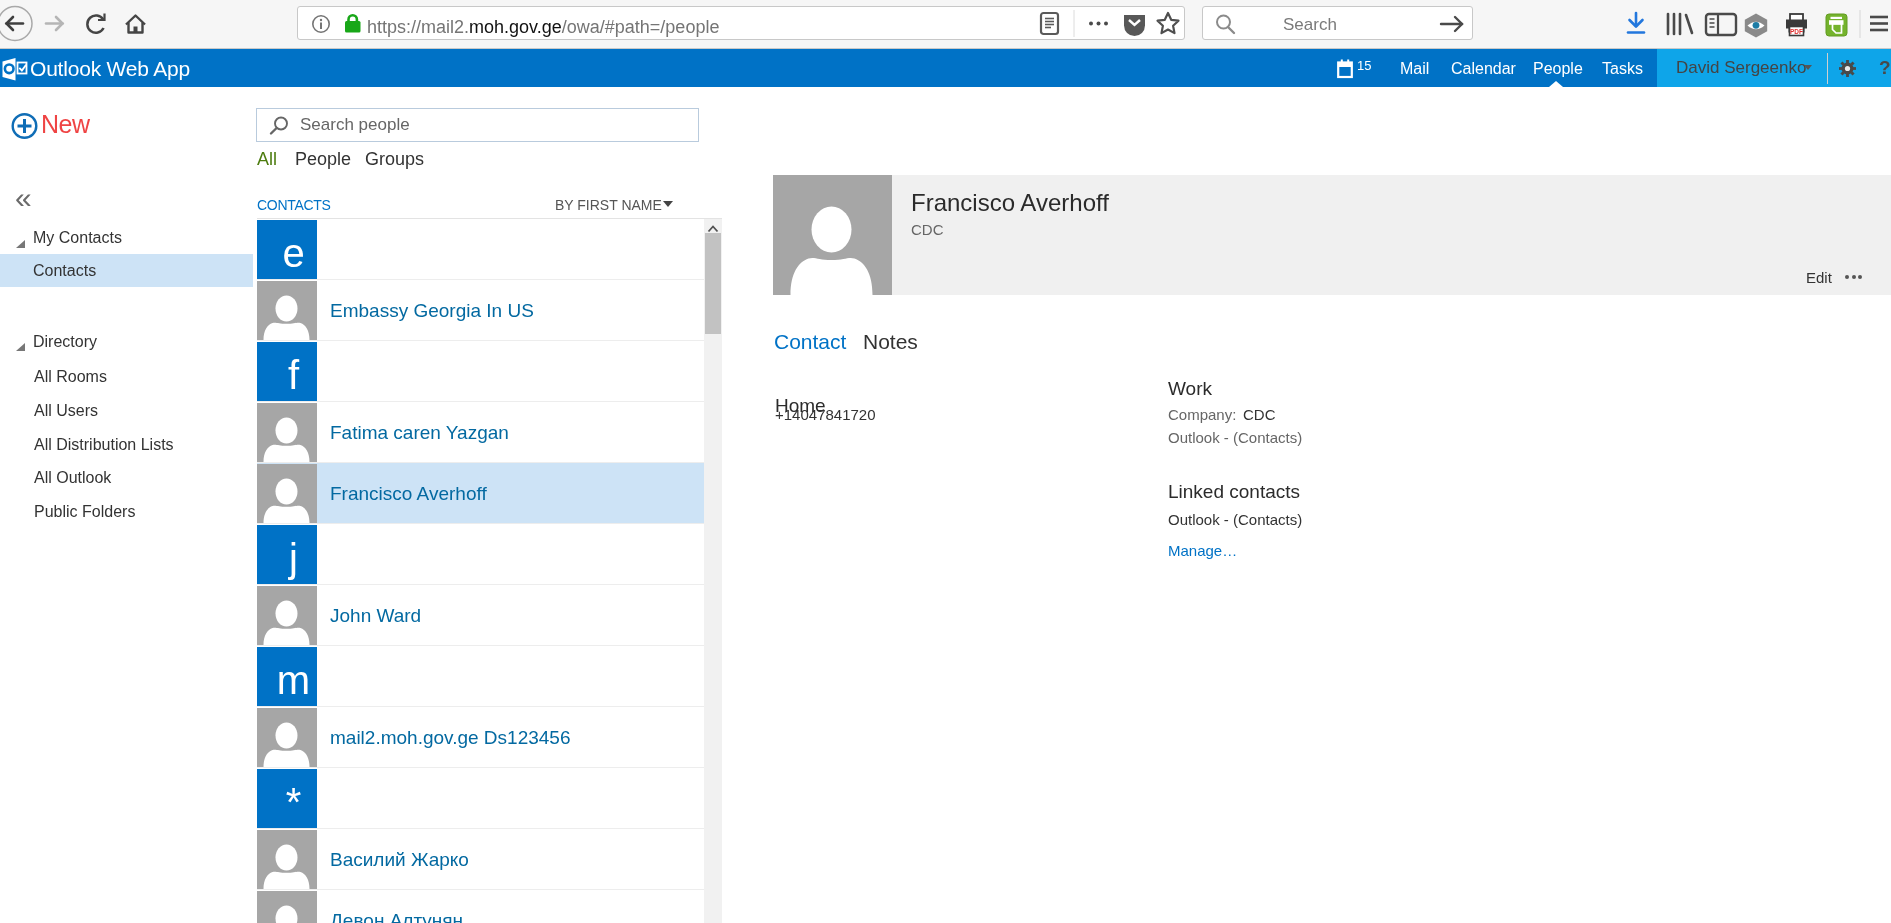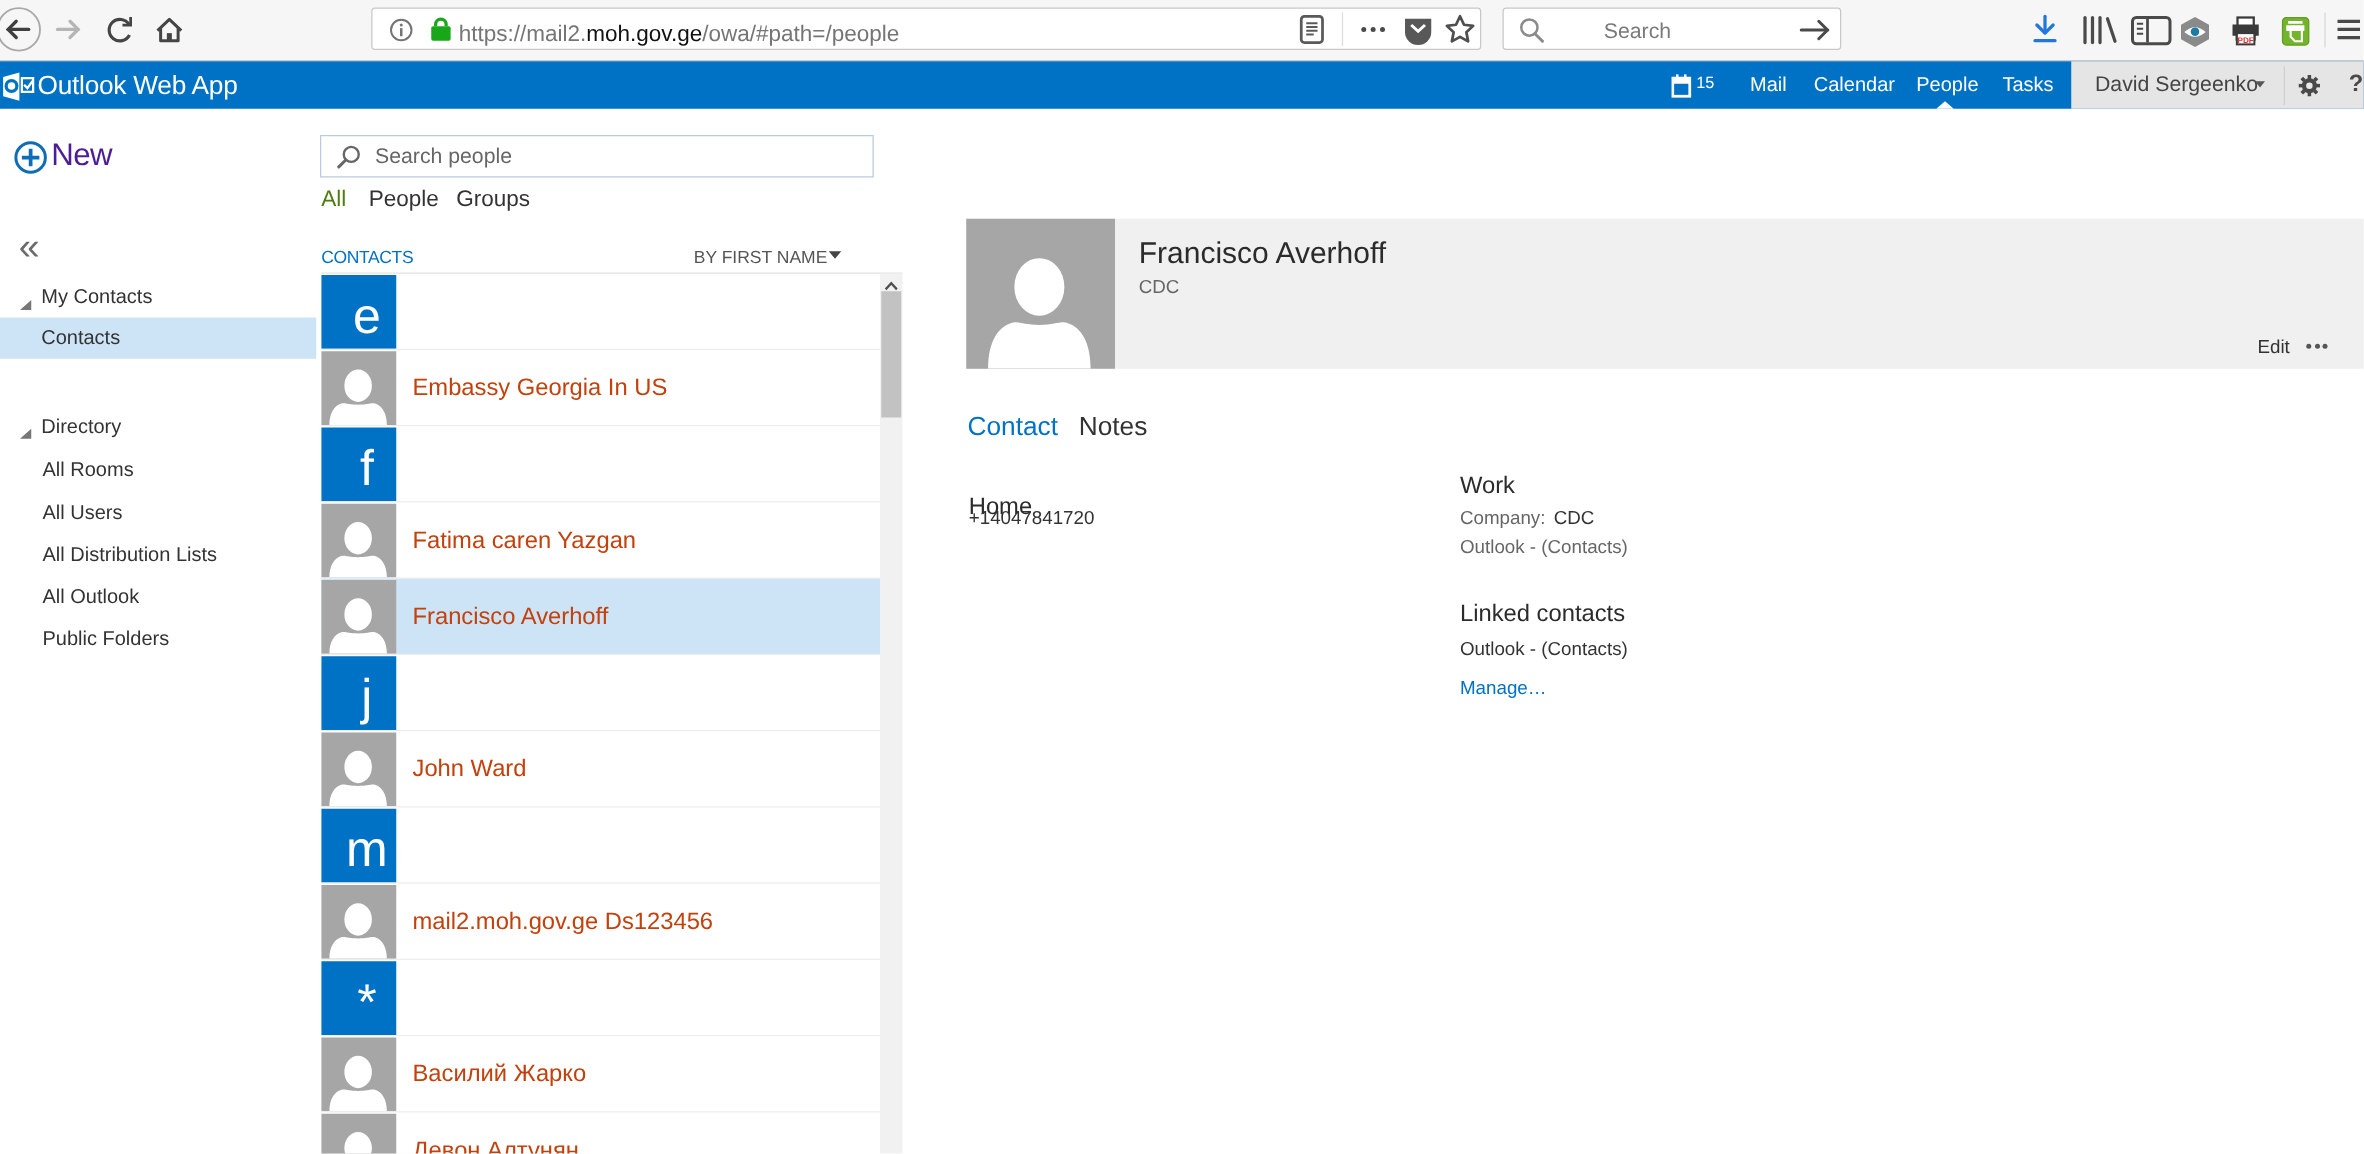--- a/index.html
+++ b/index.html
@@ -19,29 +19,29 @@
   .urltext b { color:#111; font-weight:normal; }
   #searchph { position:absolute; left:40px; top:8px; font-size:17px; color:#7a7a7a;margin-left:40px; }
 
   
   #owabar { position:absolute; left:0; top:49px; width:1891px; height:38px; background:#0072c6; }
   #owalogo-text { position:absolute; left:30px; top:8px; font-size:21px; color:#fff; letter-spacing:-0.2px; }
   .navitem { position:absolute; top:11px; font-size:16px; color:#fff; }
   #notch { position:absolute; left:1549px; top:32px; width:0; height:0;
     border-left:7px solid transparent; border-right:7px solid transparent;
     border-bottom:6px solid #fff; }
-  #owaright { position:absolute; left:1657px; top:0; width:234px; height:38px; background:#e5e5e5; }
+  #owaright { position:absolute; left:1657px; top:0; width:234px; height:38px; background:#0ea5e9; }
   #davidname { position:absolute; left:19px; top:9px; font-size:17px; color:#444; }
   #davidcaret { position:absolute; left:147px; top:16px; width:0; height:0;
     border-left:4.5px solid transparent; border-right:4.5px solid transparent; border-top:5.5px solid #555; }
   #owasep { position:absolute; left:170px; top:4px; width:1px; height:31px; background:#cfcfcf; }
   #qmark { position:absolute; left:222px; top:8px; font-size:19px; font-weight:bold; color:#494949; }
 
   
-  #newbtn-text { position:absolute; left:41px; top:110px; font-size:25px; color:#4c1d95; letter-spacing:-0.5px; }
+  #newbtn-text { position:absolute; left:41px; top:110px; font-size:25px; color:#ef4444; letter-spacing:-0.5px; }
   #collapse { position:absolute; left:15px; top:181px; font-size:30px; color:#6b6b6b; }
   .tree { position:absolute; font-size:16px; color:#333; }
   .tri { position:absolute; width:0; height:0;
     border-left:9px solid transparent; border-bottom:8px solid #777; }
   #selrow { position:absolute; left:0; top:254px; width:253px; height:33px; background:#cde3f6; }
 
   
   #peoplesearch { position:absolute; left:256px; top:108px; width:443px; height:34px;
     background:#fff; border:1px solid #b9cbdd; }
   #pstext { position:absolute; left:43px; top:6px; font-size:17px; color:#666; }
@@ -50,21 +50,21 @@
   #byfirst { position:absolute; left:555px; top:197px; font-size:14px; color:#555; letter-spacing:0px; }
   #bycaret { position:absolute; left:663px; top:201px; width:0; height:0;
     border-left:5.5px solid transparent; border-right:5.5px solid transparent; border-top:6.5px solid #444; }
 
   #list { position:absolute; left:257px; top:219px; width:447px; height:704px; overflow:hidden; }
   .row { position:relative; width:447px; height:61px; }
   .row .bline { position:absolute; left:0; bottom:0; width:447px; height:1px; background:#ededed; }
   .cell { position:absolute; left:0; top:1px; width:60px; height:59px; }
   .letter { background:#0072c6; color:#fff; font-size:40px; text-align:center; line-height:66px; padding-left:13px; }
   .avatar { background:#a6a6a6; }
-  .rowname { position:absolute; left:73px; top:20px; font-size:19px; color:#c2410c; }
+  .rowname { position:absolute; left:73px; top:20px; font-size:19px; color:#0369a1; }
   .rowsel { background:#cde3f6; }
 
   #scrolltrack { position:absolute; left:704px; top:219px; width:18px; height:704px; background:#f1f1f1; }
   #scrollthumb { position:absolute; left:705px; top:233px; width:16px; height:101px; background:#c2c2c2; }
 
   
   #band { position:absolute; left:773px; top:175px; width:1118px; height:120px; background:#f0f0f0; }
   #bigavatar { position:absolute; left:773px; top:175px; width:119px; height:120px; background:#a6a6a6; }
   #cname { position:absolute; left:911px; top:189px; font-size:24px; color:#2b2b2b; }
   #ccdc { position:absolute; left:911px; top:221px; font-size:15px; color:#666; }

